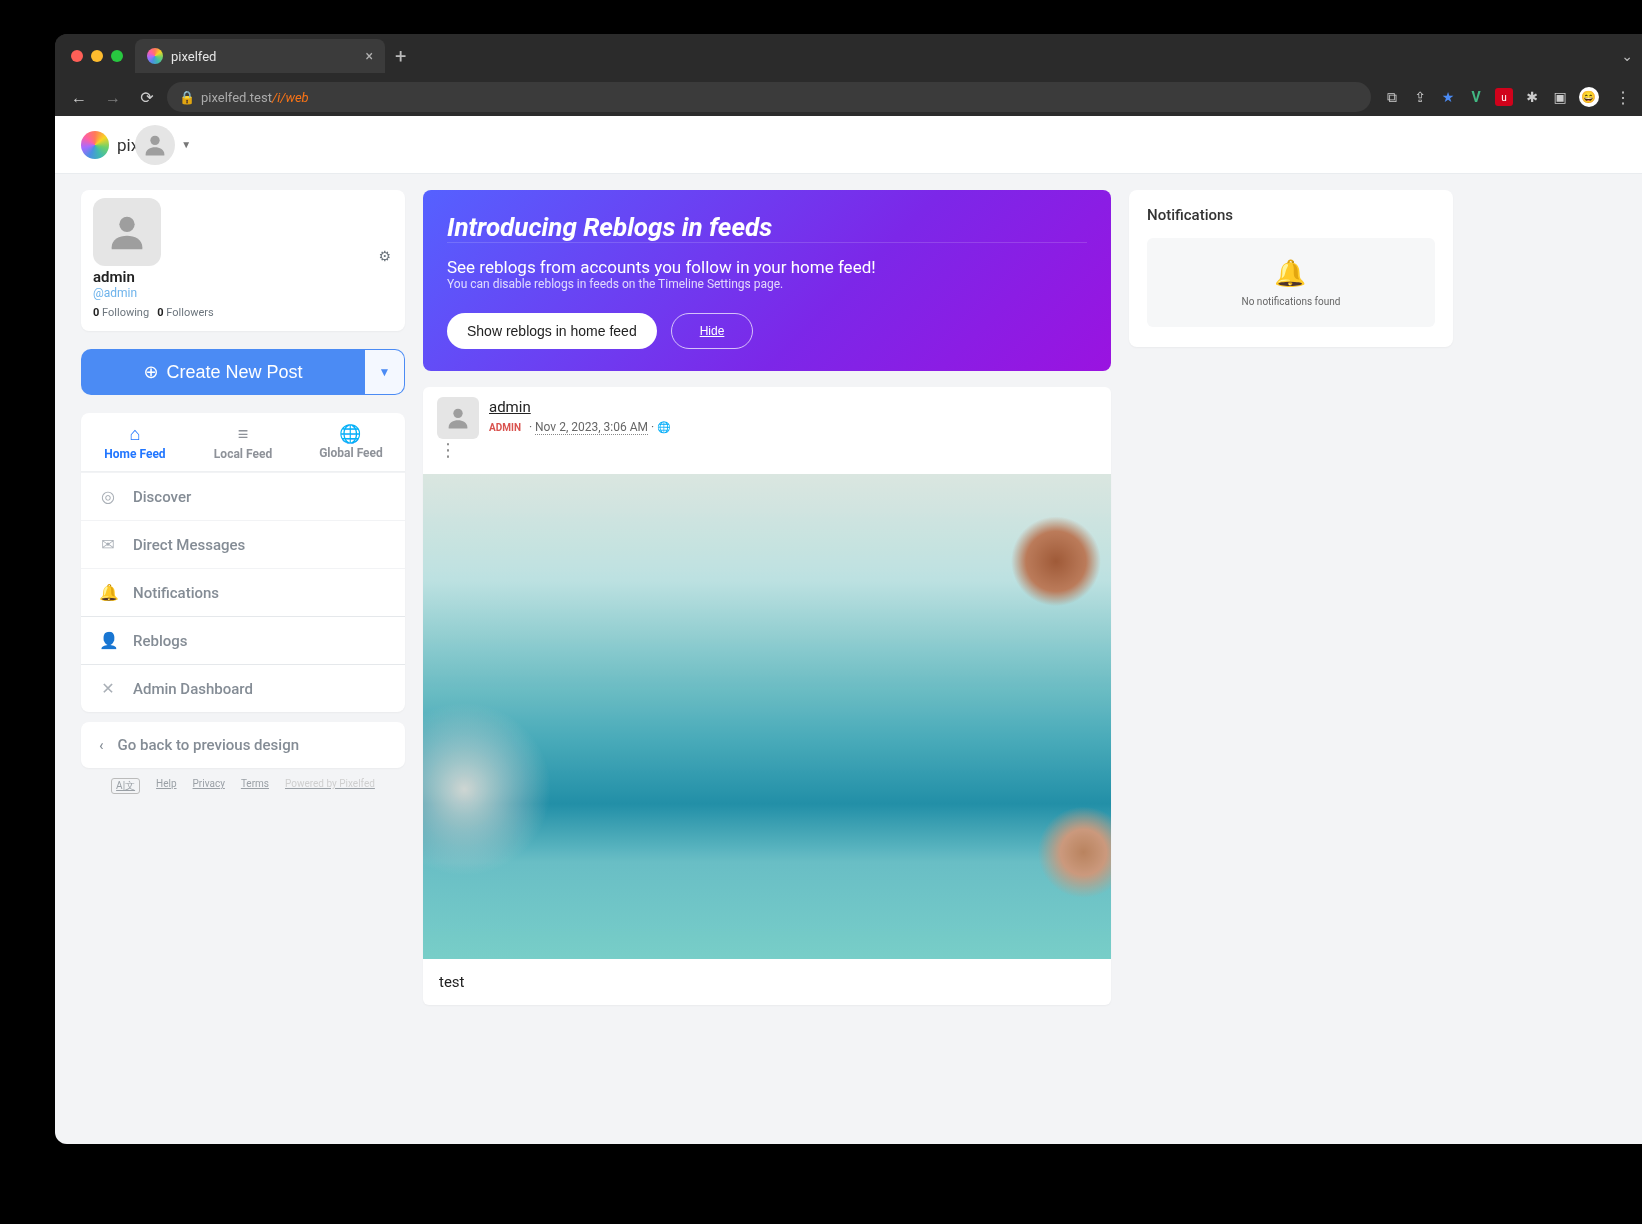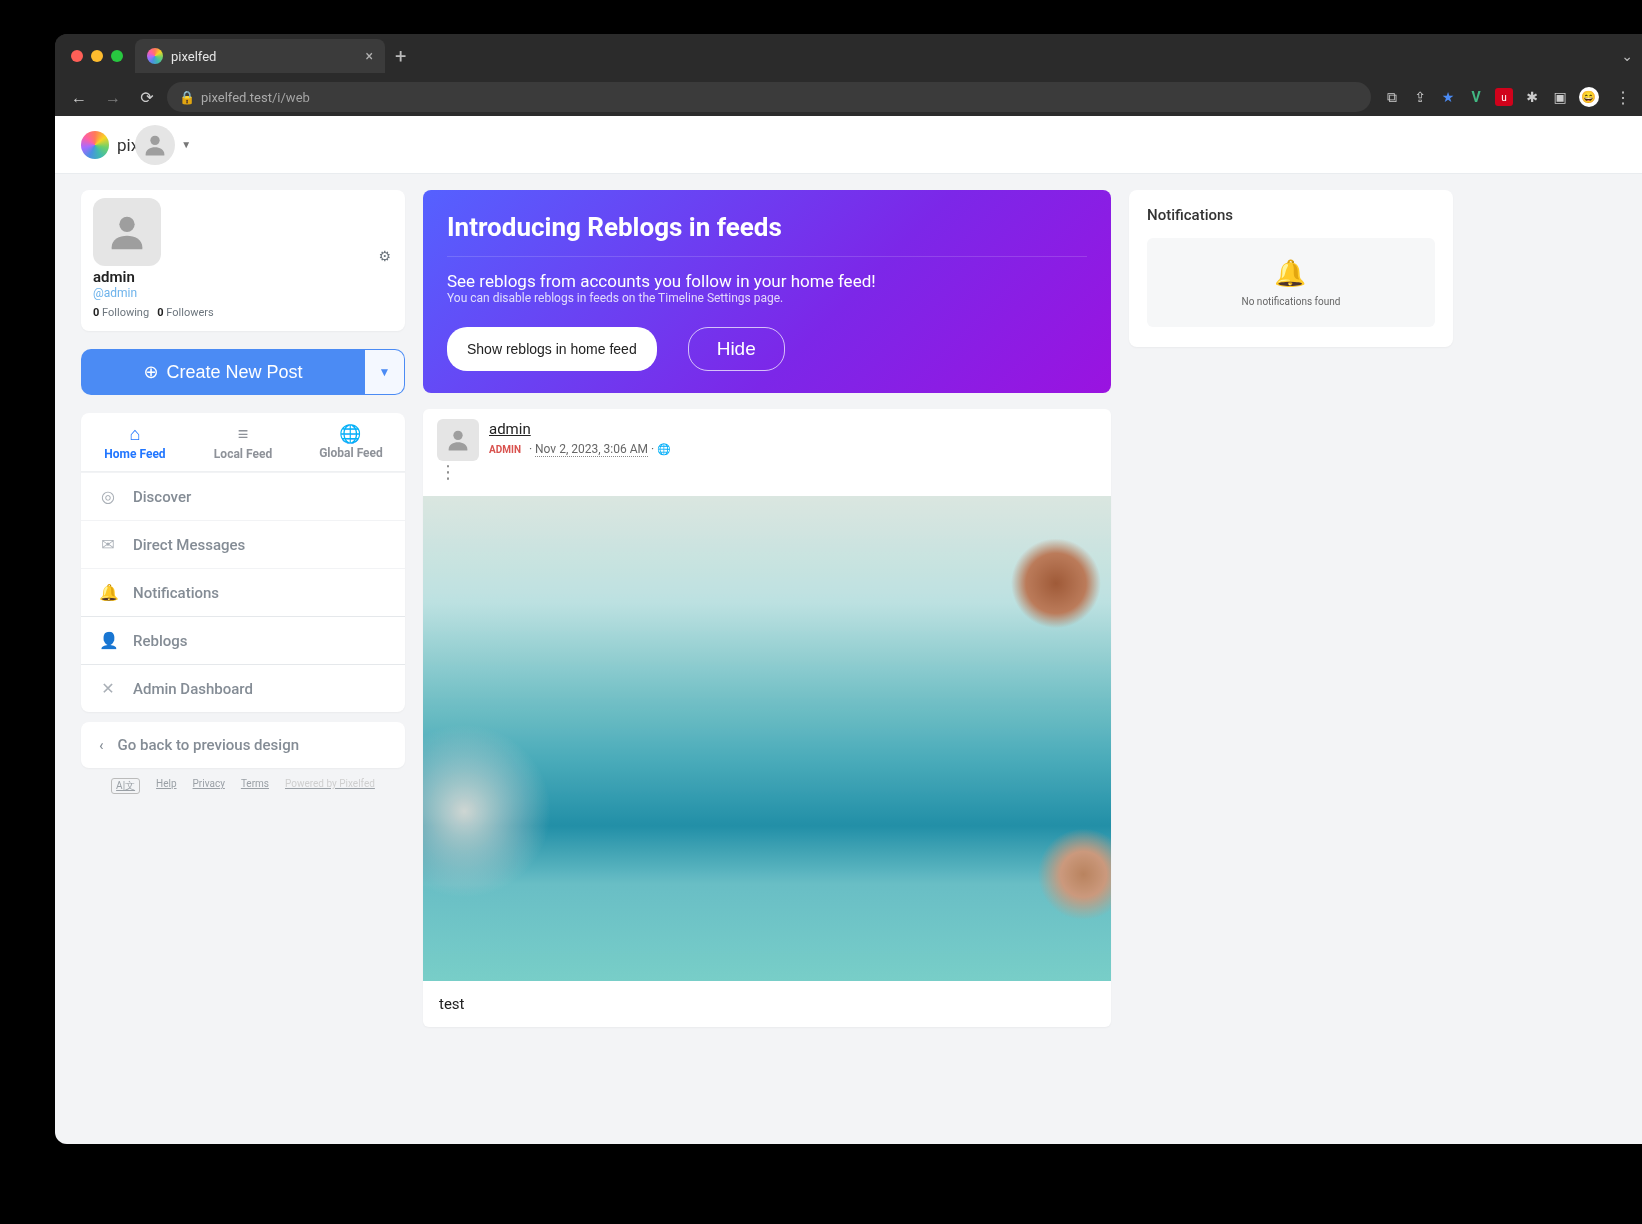--- a/index.html
+++ b/index.html
@@ -61,21 +61,21 @@
 .chevron-down { margin-left:auto; color:#bbb; padding:0 10px; font-size:14px; }
 .addr-bar {
   height: 38px; background:#2b2b2b; display:flex; align-items:center; padding: 0 10px; gap:6px;
 }
 .nav-ico { width:28px; text-align:center; color:#ccc; font-size:16px; }
 .url-field {
   flex:1; height:30px; background:#3b3b3b; border-radius:15px; display:flex; align-items:center;
   padding:0 12px; color:#aaa; font-size:13px;
 }
 .url-field .lock { width:14px; margin-right:8px; color:#ccc; }
-.url-field .path { color:#a3a3a3; }
+.url-field .path { color:#f97316;font-style:italic; }
 .ext-icons { display:flex; gap:10px; align-items:center; padding:0 6px; }
 .r-ico { width:18px; height:18px; display:flex; align-items:center; justify-content:center; font-size:14px; color:#ccc; }
 .r-star { color:#4b8bf4; }
 .r-vue { color:#42b883; font-weight:bold; }
 .r-red { background:#d0021b; color:#fff; font-size:10px; border-radius:3px; padding:1px 2px; }
 .r-avatar { width:20px; height:20px; border-radius:50%; background:#fff; display:flex; align-items:center; justify-content:center; font-size:12px;}
 .dots { color:#ccc; padding:0 6px;}
 
 
 .page { flex:1; background:#f3f4f6; overflow:hidden; }
@@ -160,27 +160,27 @@
   margin-top:10px; text-decoration:underline;
 }
 .footer-links .lang { text-decoration:none; border:1px solid #bbb; padding:0 4px; border-radius:3px;text-align:right;}
 .footer-links .powered { color:#cfcfcf; }
 
 
 .banner {
   border-radius:8px; padding:22px 24px 22px; color:#fff;
   background: linear-gradient(135deg, #5561ff 0%, #7c27e8 60%, #9a13e0 100%);
 }
-.banner h2 { font-size:26px; font-weight:700; margin-bottom:14px;}
+.banner h2 { font-size:26px; font-weight:700; font-style:italic;}
 .banner hr { border:none; border-top:1px solid rgba(255,255,255,.15); margin-bottom:14px;}
 .banner .sub { font-size:17px; margin-bottom:0;}
 .banner .sm { font-size:12px; opacity:.8; }
-.banner-btns { display:flex; gap:31px; margin-top:22px;}
+.banner-btns { display:flex; gap:14px; margin-top:22px;}
 .b-show { background:#fff; color:#222; border:none; border-radius:20px; padding:10px 20px; font-size:14px; font-weight:500; cursor:pointer;}
-.b-hide { background:transparent; color:#fff; border:1px solid rgba(255,255,255,.7); border-radius:20px; padding:10px 28px; font-size:19px; cursor:pointer;}
+.b-hide { background:transparent; color:#fff; border:1px solid rgba(255,255,255,.7); border-radius:20px; padding:10px 28px; font-size:12px; cursor:pointer;text-decoration:underline;}
 
 .post-card { margin-top:16px; border-radius:6px; }
 .post-head { padding:10px 14px; position:relative; }
 .post-head .pav {
   width:42px;height:42px;border-radius:6px;background:#e5e5e5;
   display:flex;align-items:center;justify-content:center;float:left;margin-right:10px;
 }
 .post-head .pav svg{width:28px;height:28px;fill:#9e9e9e;}
 .post-user { font-size:15px; color:#222; text-decoration:underline; }
 .post-badge { display:inline-block; color:#d9534f; font-size:10px; font-weight:700; margin-right:4px;}

